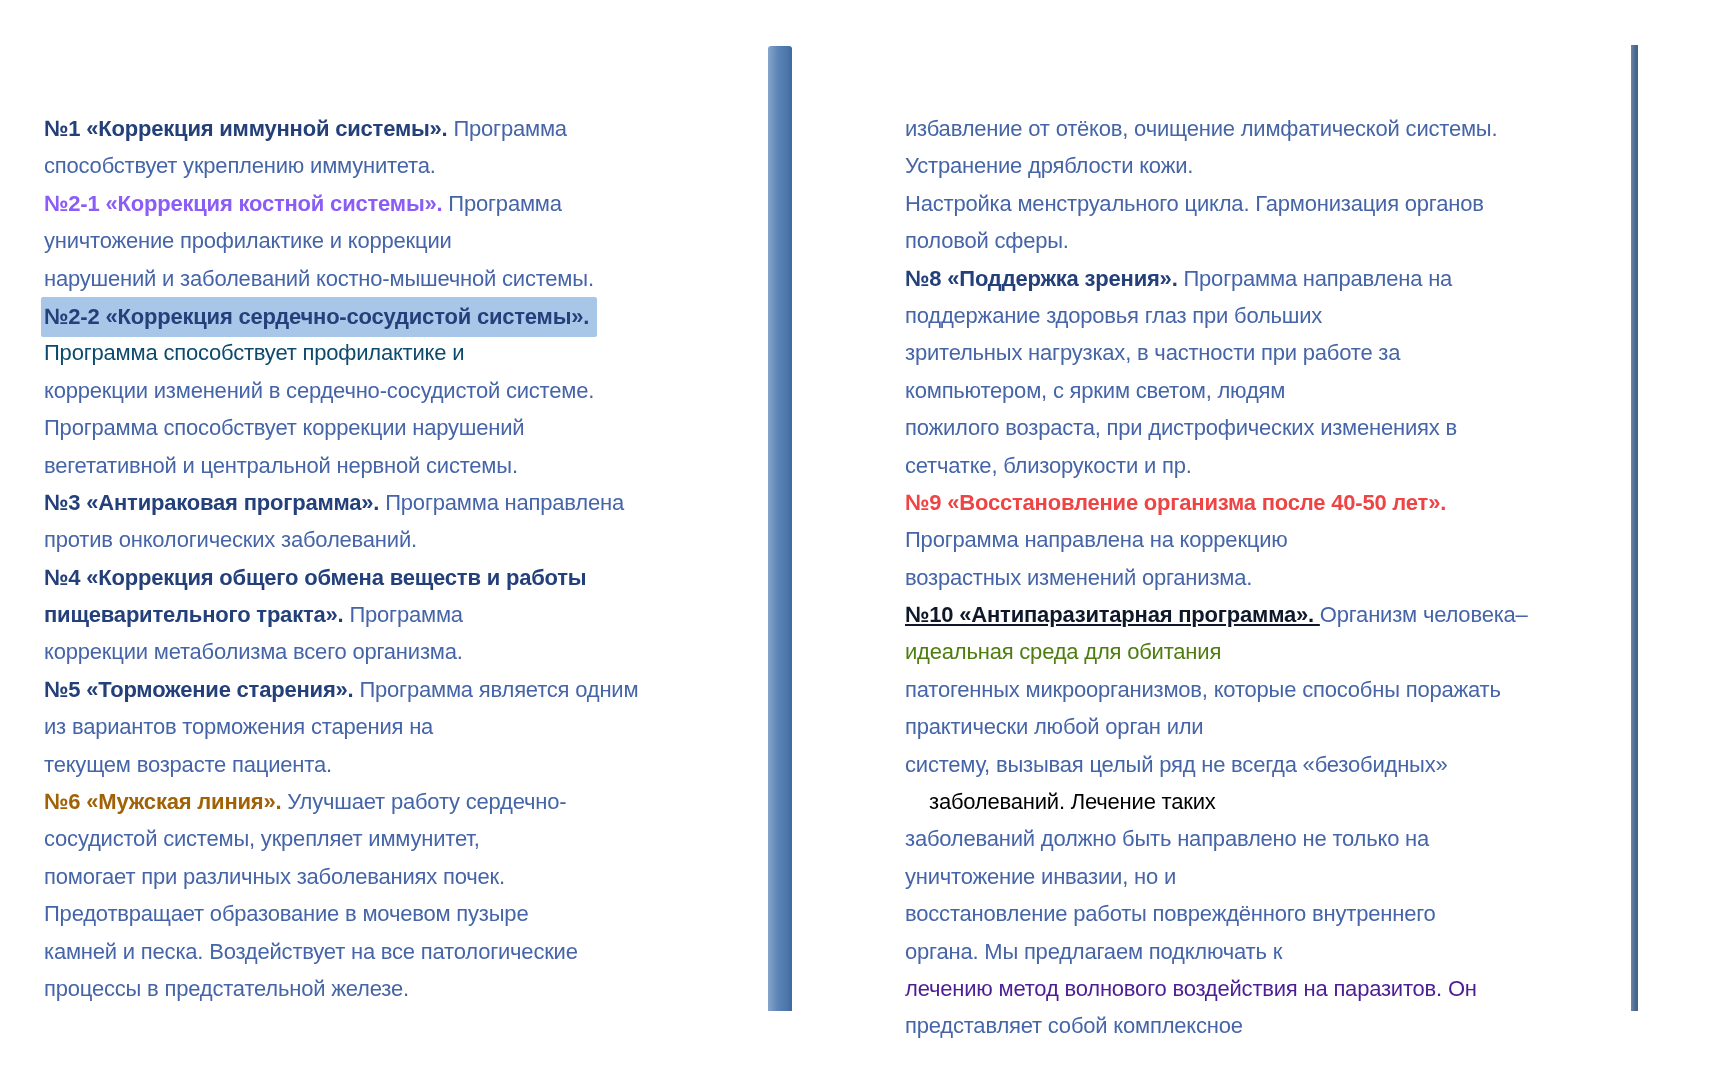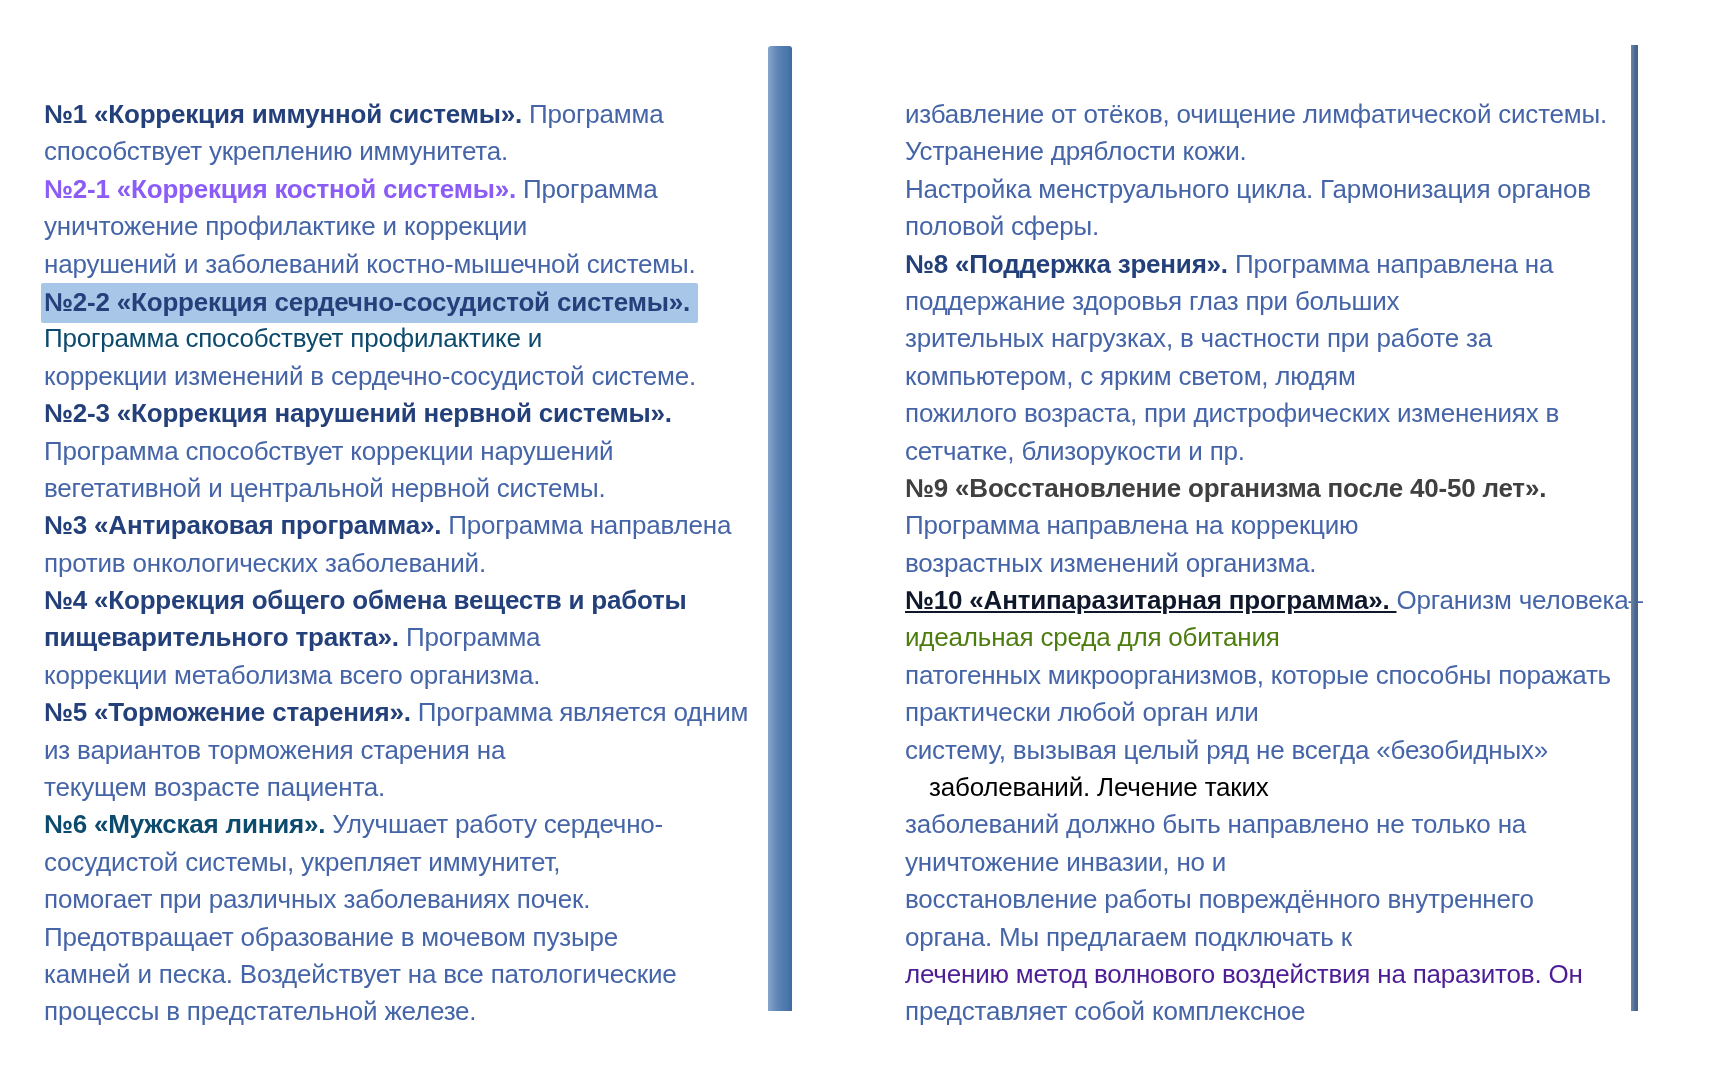--- a/index.html
+++ b/index.html
@@ -5,22 +5,22 @@
   html,body{margin:0;padding:0;background:#ffffff;}
   #page{
     position:relative;
     width:1720px;height:1080px;
     background:#ffffff;
     overflow:hidden;
     font-family:"Liberation Sans", sans-serif;
   }
   .text-column{
     position:absolute;
-    top:96px;
-    font-size:26px;
+    top:110px;
+    font-size:22px;
     line-height:37.4px;
     letter-spacing:-0.2px;
     white-space:nowrap;
   }
   #left-column{left:44px;width:700px;}
   #right-column{left:905px;width:700px;}
   .line{height:37.4px;}
   .normal{color:#4565a8;}
   .bold{color:#24407a;font-weight:bold;}
   .highlight{
@@ -50,51 +50,50 @@
 <div id="page">
   <div id="left-column" class="text-column">
       <div class="line"><span class="bold" style="color: rgb(36, 64, 122);">№1 «Коррекция иммунной системы». </span><span class="normal" style="color: rgb(69, 101, 168);">Программа</span></div>
       <div class="line"><span class="normal" style="color: rgb(69, 101, 168);">способствует укреплению иммунитета.</span></div>
       <div class="line"><span class="bold" style="color: #8b5cf6;">№2-1 «Коррекция костной системы». </span><span class="normal" style="color: rgb(69, 101, 168);">Программа</span></div>
       <div class="line"><span class="normal" style="color: rgb(69, 101, 168);">уничтожение профилактике и коррекции</span></div>
       <div class="line"><span class="normal" style="color: rgb(69, 101, 168);">нарушений и заболеваний костно-мышечной системы.</span></div>
       <div class="line"><span class="highlight" style="background: rgb(168, 199, 232);"><span class="bold" style="color: rgb(36, 64, 122);">№2-2 «Коррекция сердечно-сосудистой системы».</span></span></div>
       <div class="line"><span class="normal" style="color: #0c4a6e;">Программа способствует профилактике и</span></div>
       <div class="line"><span class="normal" style="color: rgb(69, 101, 168);">коррекции изменений в сердечно-сосудистой системе.</span></div>
-      <div class="line"><span class="bold" style="color: rgb(36, 64, 122);">№2-3 «Коррекция нарушений нервной системы».</span></div>
       <div class="line"><span class="normal" style="color: rgb(69, 101, 168);">Программа способствует коррекции нарушений</span></div>
       <div class="line"><span class="normal" style="color: rgb(69, 101, 168);">вегетативной и центральной нервной системы.</span></div>
       <div class="line"><span class="bold" style="color: rgb(36, 64, 122);">№3 «Антираковая программа». </span><span class="normal" style="color: rgb(69, 101, 168);">Программа направлена</span></div>
       <div class="line"><span class="normal" style="color: rgb(69, 101, 168);">против онкологических заболеваний.</span></div>
       <div class="line"><span class="bold" style="color: rgb(36, 64, 122);">№4 «Коррекция общего обмена веществ и работы</span></div>
       <div class="line"><span class="bold" style="color: rgb(36, 64, 122);">пищеварительного тракта». </span><span class="normal" style="color: rgb(69, 101, 168);">Программа</span></div>
       <div class="line"><span class="normal" style="color: rgb(69, 101, 168);">коррекции метаболизма всего организма.</span></div>
       <div class="line"><span class="bold" style="color: rgb(36, 64, 122);">№5 «Торможение старения». </span><span class="normal" style="color: rgb(69, 101, 168);">Программа является одним</span></div>
       <div class="line"><span class="normal" style="color: rgb(69, 101, 168);">из вариантов торможения старения на</span></div>
       <div class="line"><span class="normal" style="color: rgb(69, 101, 168);">текущем возрасте пациента.</span></div>
-      <div class="line"><span class="bold" style="color: #0c4a6e;">№6 «Мужская линия». </span><span class="normal" style="color: rgb(69, 101, 168);">Улучшает работу сердечно-</span></div>
+      <div class="line"><span class="bold" style="color: #a16207;">№6 «Мужская линия». </span><span class="normal" style="color: rgb(69, 101, 168);">Улучшает работу сердечно-</span></div>
       <div class="line"><span class="normal" style="color: rgb(69, 101, 168);">сосудистой системы, укрепляет иммунитет,</span></div>
       <div class="line"><span class="normal" style="color: rgb(69, 101, 168);">помогает при различных заболеваниях почек.</span></div>
       <div class="line"><span class="normal" style="color: rgb(69, 101, 168);">Предотвращает образование в мочевом пузыре</span></div>
       <div class="line"><span class="normal" style="color: rgb(69, 101, 168);">камней и песка. Воздействует на все патологические</span></div>
       <div class="line"><span class="normal" style="color: rgb(69, 101, 168);">процессы в предстательной железе.</span></div>
     </div>
   <div id="divider-bar"></div>
   <div id="right-column" class="text-column">
       <div class="line"><span class="normal" style="color: rgb(69, 101, 168);">избавление от отёков, очищение лимфатической системы.</span></div>
       <div class="line"><span class="normal" style="color: rgb(69, 101, 168);">Устранение дряблости кожи.</span></div>
       <div class="line"><span class="normal" style="color: rgb(69, 101, 168);">Настройка менструального цикла. Гармонизация органов</span></div>
       <div class="line"><span class="normal" style="color: rgb(69, 101, 168);">половой сферы.</span></div>
       <div class="line"><span class="bold" style="color: rgb(36, 64, 122);">№8 «Поддержка зрения». </span><span class="normal" style="color: rgb(69, 101, 168);">Программа направлена на</span></div>
       <div class="line"><span class="normal" style="color: rgb(69, 101, 168);">поддержание здоровья глаз при больших</span></div>
       <div class="line"><span class="normal" style="color: rgb(69, 101, 168);">зрительных нагрузках, в частности при работе за</span></div>
       <div class="line"><span class="normal" style="color: rgb(69, 101, 168);">компьютером, с ярким светом, людям</span></div>
       <div class="line"><span class="normal" style="color: rgb(69, 101, 168);">пожилого возраста, при дистрофических изменениях в</span></div>
       <div class="line"><span class="normal" style="color: rgb(69, 101, 168);">сетчатке, близорукости и пр.</span></div>
-      <div class="line"><span class="bold" style="color: #404040; margin-top: 16px;">№9 «Восстановление организма после 40-50 лет».</span></div>
+      <div class="line"><span class="bold" style="color: #ef4444; margin-top: 16px;">№9 «Восстановление организма после 40-50 лет».</span></div>
       <div class="line"><span class="normal" style="color: rgb(69, 101, 168);">Программа направлена на коррекцию</span></div>
       <div class="line"><span class="normal" style="color: rgb(69, 101, 168);">возрастных изменений организма.</span></div>
       <div class="line"><span class="bold" style="color: #0f172a; text-decoration: underline;">№10 «Антипаразитарная программа». </span><span class="normal" style="color: rgb(69, 101, 168);">Организм человека–</span></div>
       <div class="line"><span class="normal" style="color: #4d7c0f;">идеальная среда для обитания</span></div>
       <div class="line"><span class="normal" style="color: rgb(69, 101, 168);">патогенных микроорганизмов, которые способны поражать</span></div>
       <div class="line"><span class="normal" style="color: rgb(69, 101, 168);">практически любой орган или</span></div>
       <div class="line"><span class="normal" style="color: rgb(69, 101, 168);">систему, вызывая целый ряд не всегда «безобидных»</span></div>
       <div class="line"><span class="normal" style="color: #000000; margin-left: 24px;">заболеваний. Лечение таких</span></div>
       <div class="line"><span class="normal" style="color: rgb(69, 101, 168);">заболеваний должно быть направлено не только на</span></div>
       <div class="line"><span class="normal" style="color: rgb(69, 101, 168);">уничтожение инвазии, но и</span></div>

